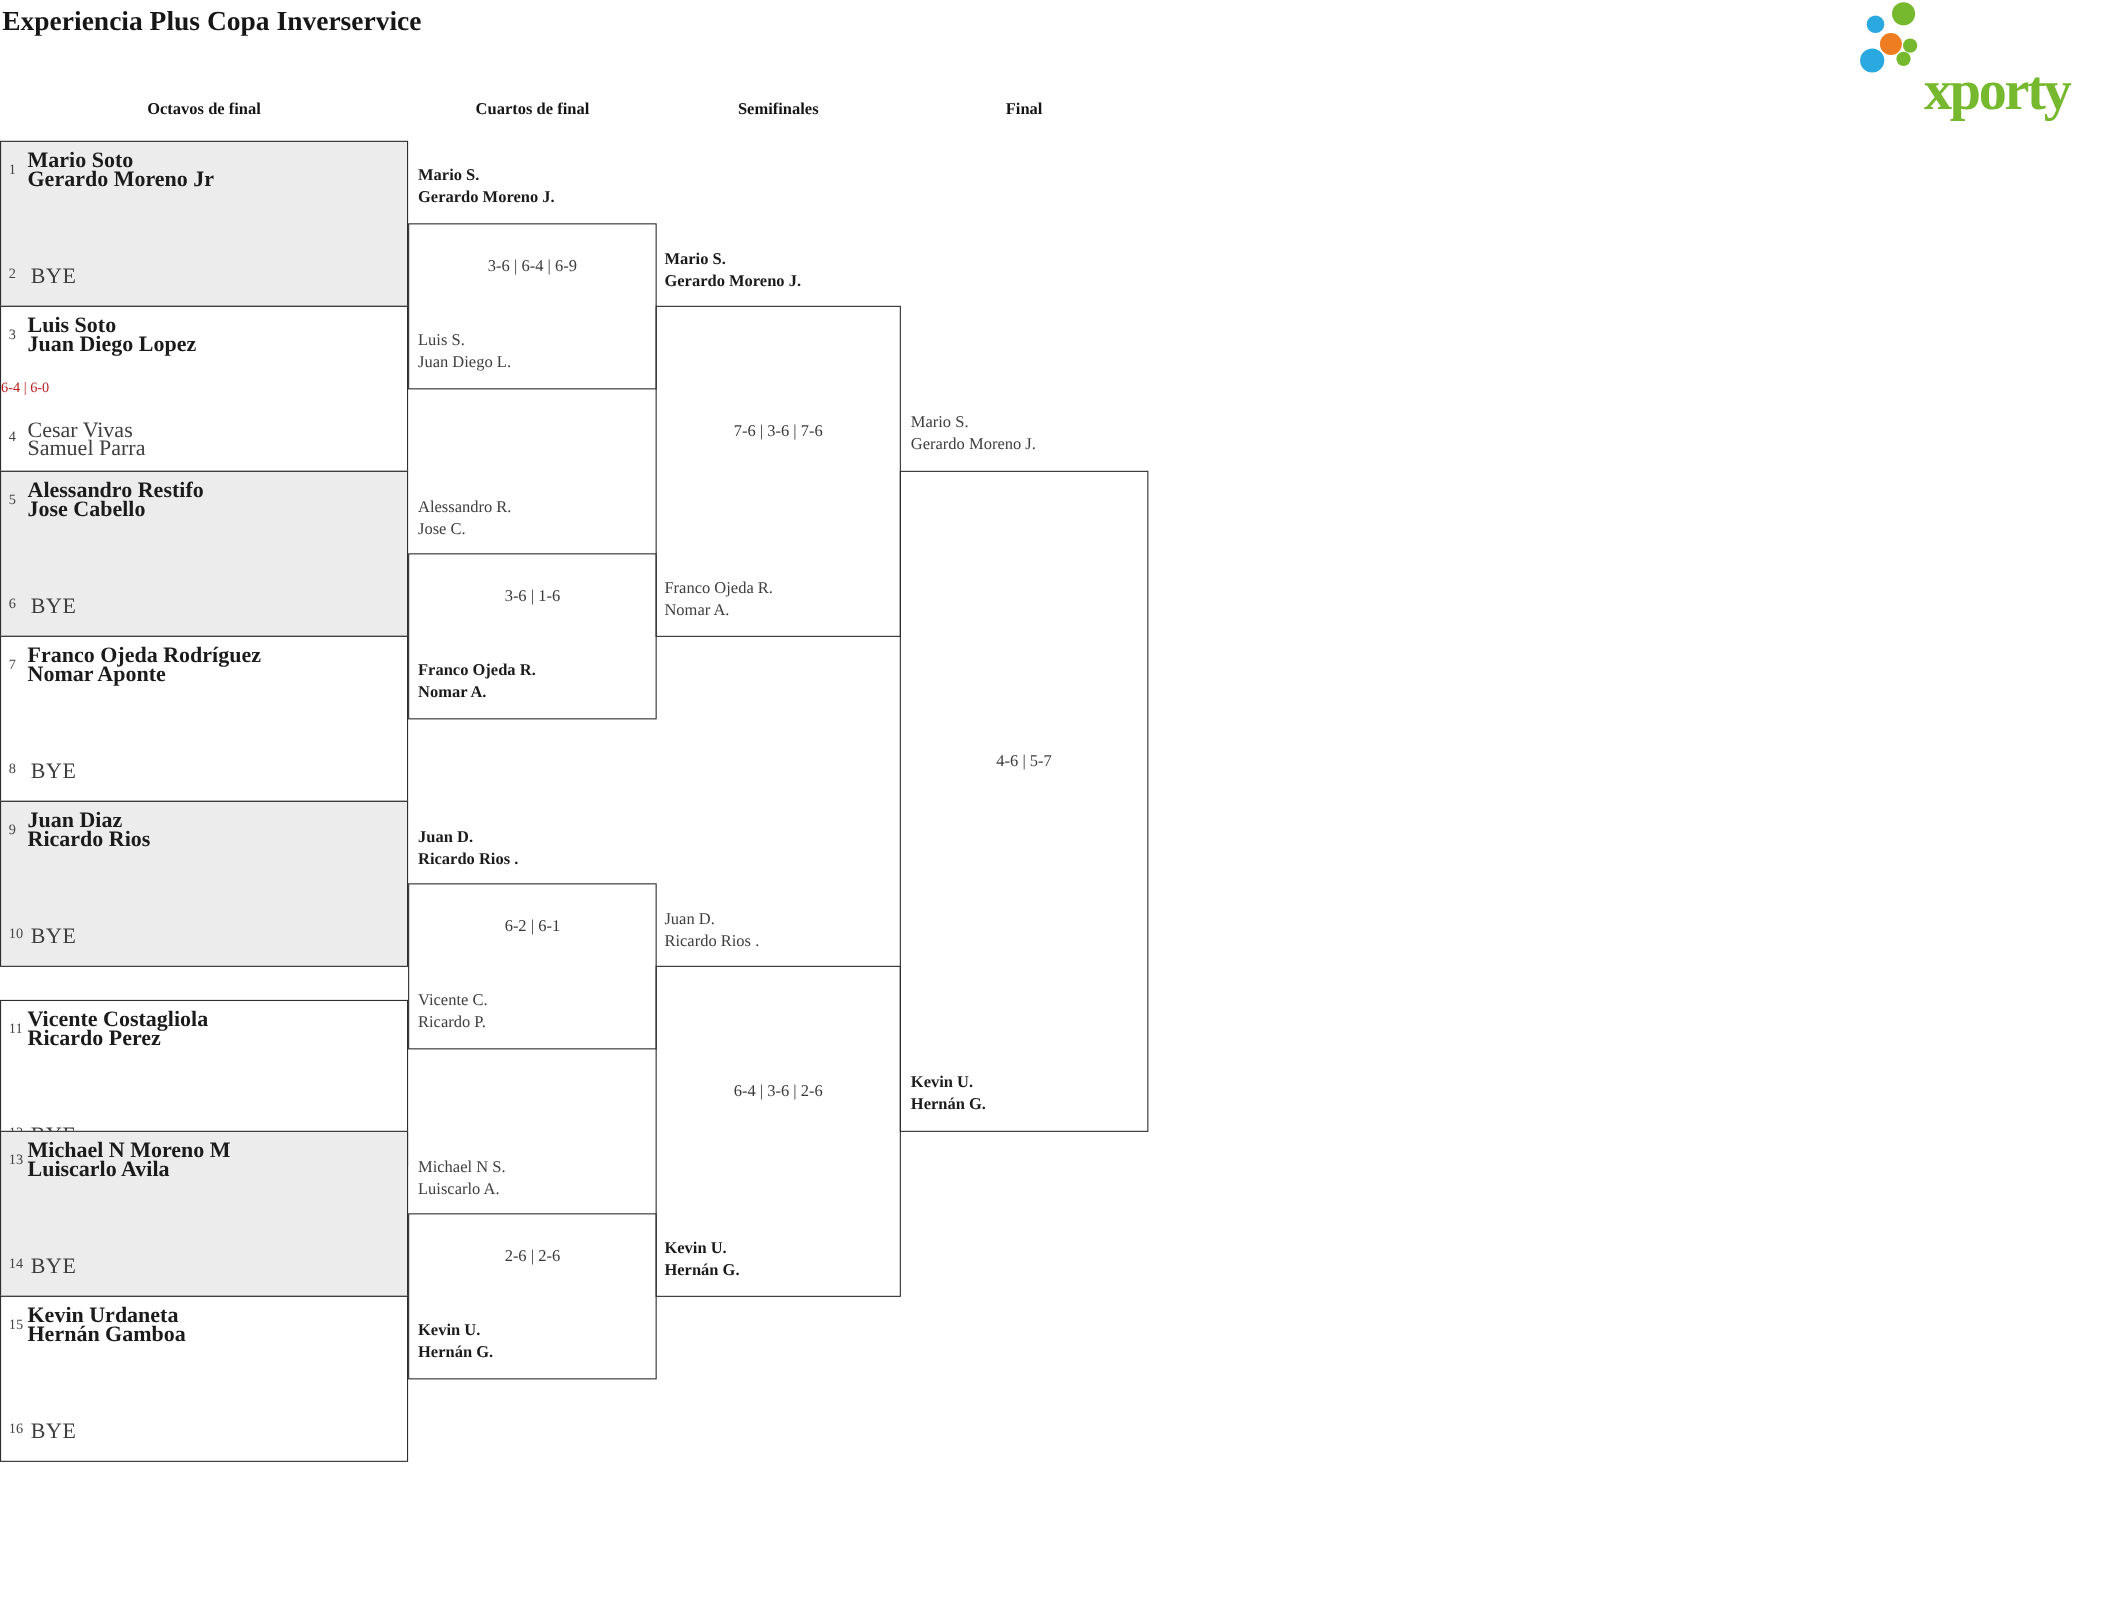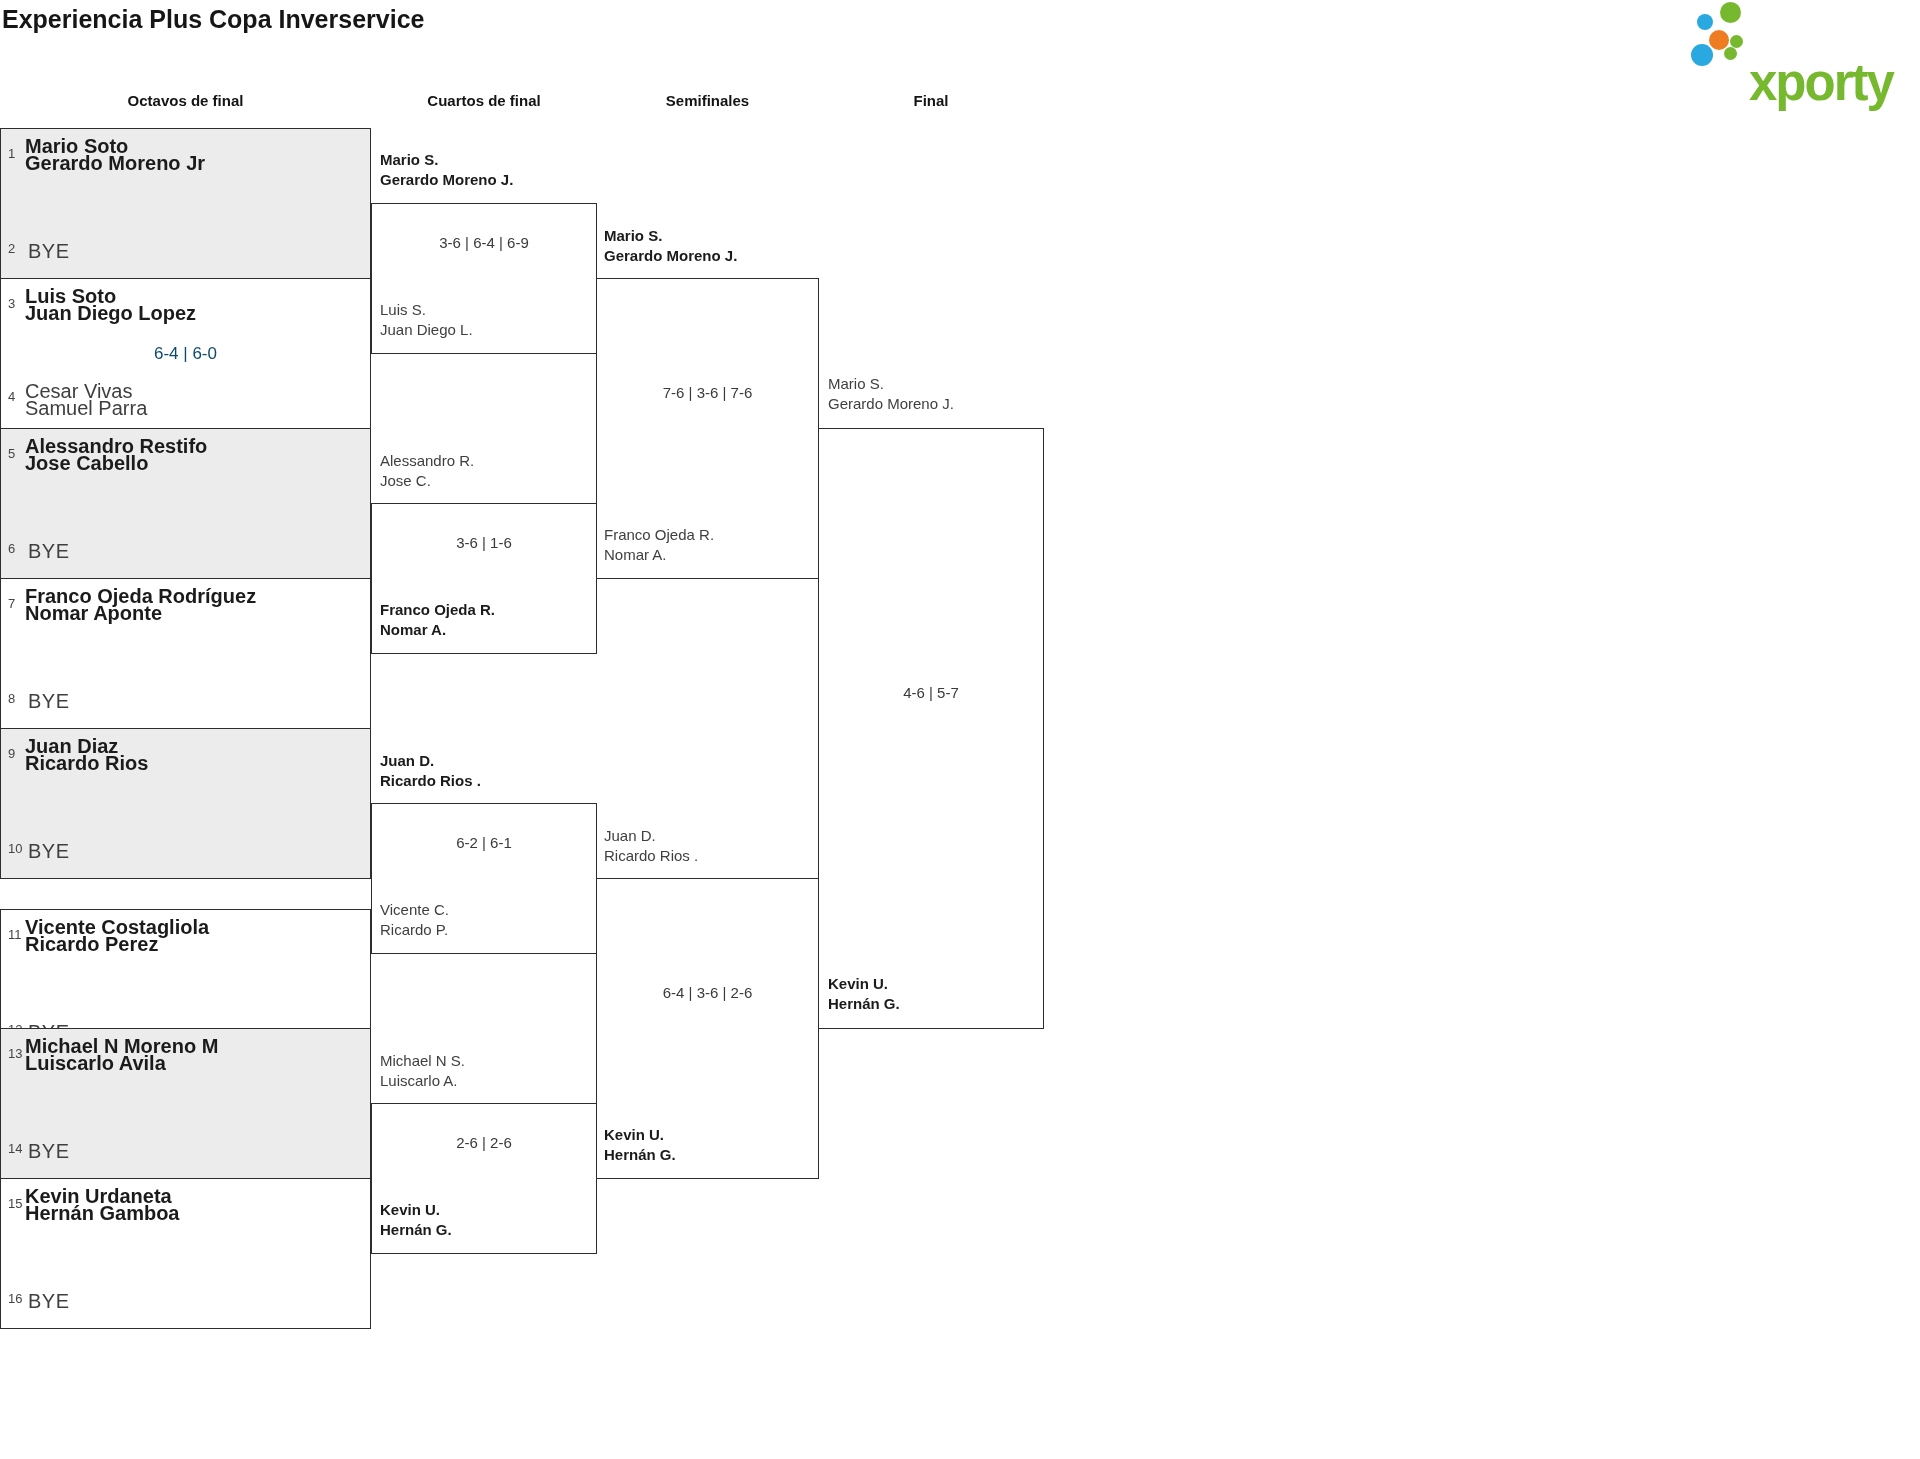--- a/index.html
+++ b/index.html
@@ -1,34 +1,34 @@
 <!DOCTYPE html>
 <html><head>
 <meta charset="utf-8">
 <style>
   html,body { margin:0; padding:0; background:#fff; }
   body { font-family:"Liberation Sans", sans-serif; }
-  #stage { position:relative; width:1920px; height:1355px; background:#ffffff; overflow:hidden; }
+  #stage { position:relative; width:1920px; height:1355px; background:#ffffff; overflow:hidden;font-family:Liberation Serif, serif; }
 
   
   .title { position:absolute; left:2px; top:3px; font-size:25px; font-weight:bold; color:#161616; line-height:33px; }
   .logotext { position:absolute; left:1749px; top:6px; font-size:51px; font-weight:bold; letter-spacing:-2px; line-height:58px; }
   .dot { position:absolute; border-radius:50%; }
 
   
   .rh { position:absolute; top:92px; text-align:center; font-size:15px; font-weight:bold; color:#141414; }
 
   
   .box { position:absolute; left:0; width:371px; height:151px; border:1px solid #2d2d2d; box-sizing:border-box; background:#ffffff; }
   .box.grey { background:#ececec; }
   .seed { position:absolute; left:7px; font-size:13px; color:#454545; }
   .team { position:absolute; left:24px; font-size:20px; line-height:17px; color:#3f3f3f; }
   .team div { white-space:nowrap; }
   .bye { letter-spacing:0.5px; }
-  .mscore { position:absolute; left:0; width:100%; text-align:center; font-size:17px; color:#0c4a6e; }
+  .mscore { position:absolute; left:0; width:100%; font-size:13px; color:#b91c1c; }
 
   
   .conn { position:absolute; border:1px solid #2d2d2d; box-sizing:border-box; background:transparent; }
 
   
   .label { position:absolute; font-size:15px; line-height:20px; color:#3f3f3f; }
   .label div { white-space:nowrap; }
 
   
   .w { font-weight:bold; color:#1b1b1b; }

